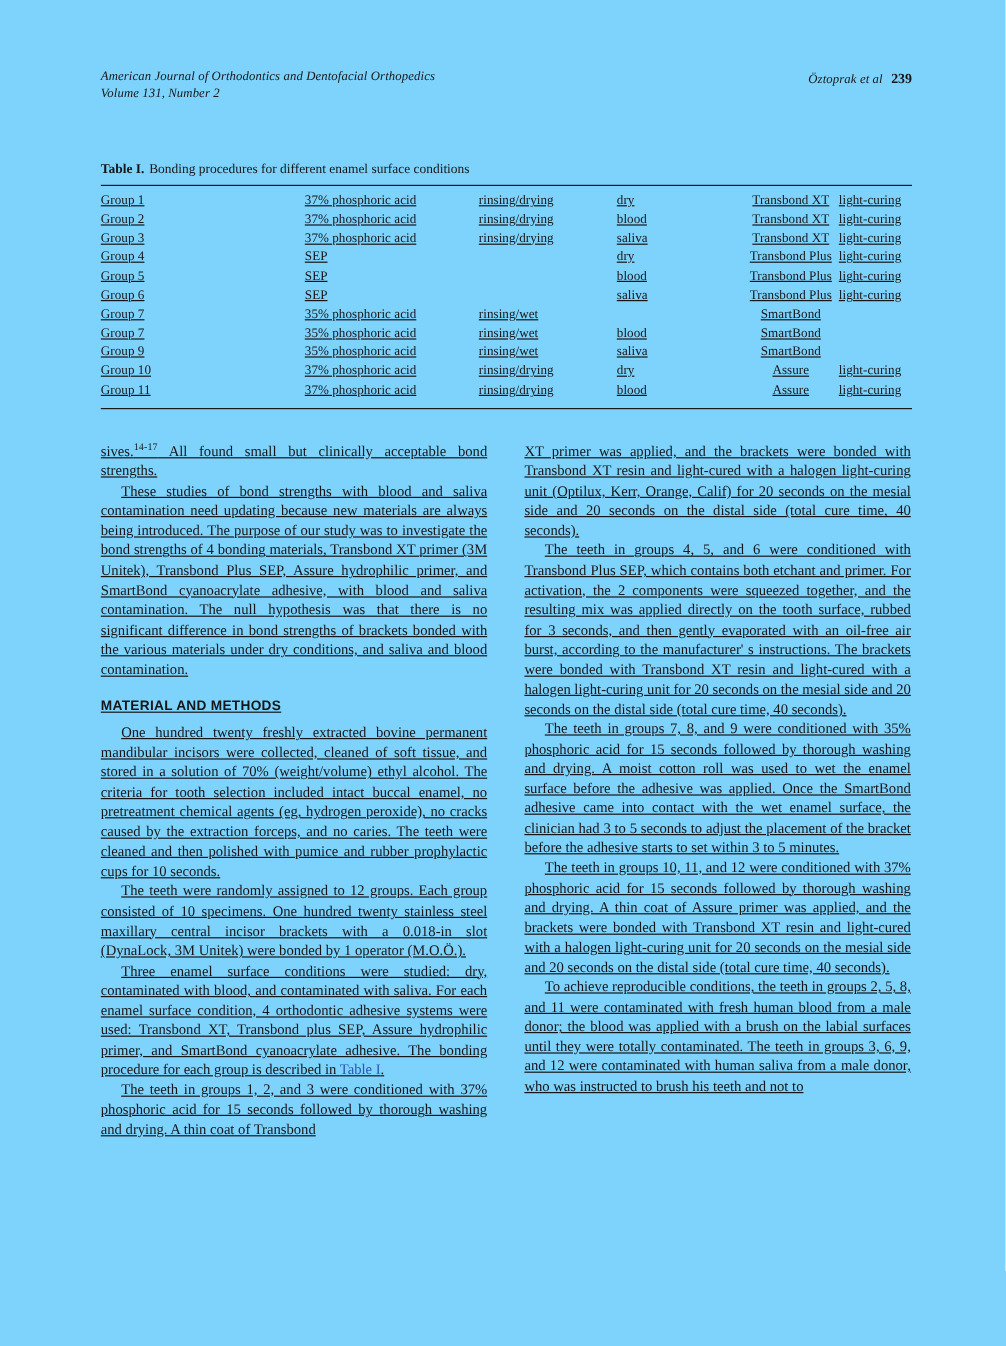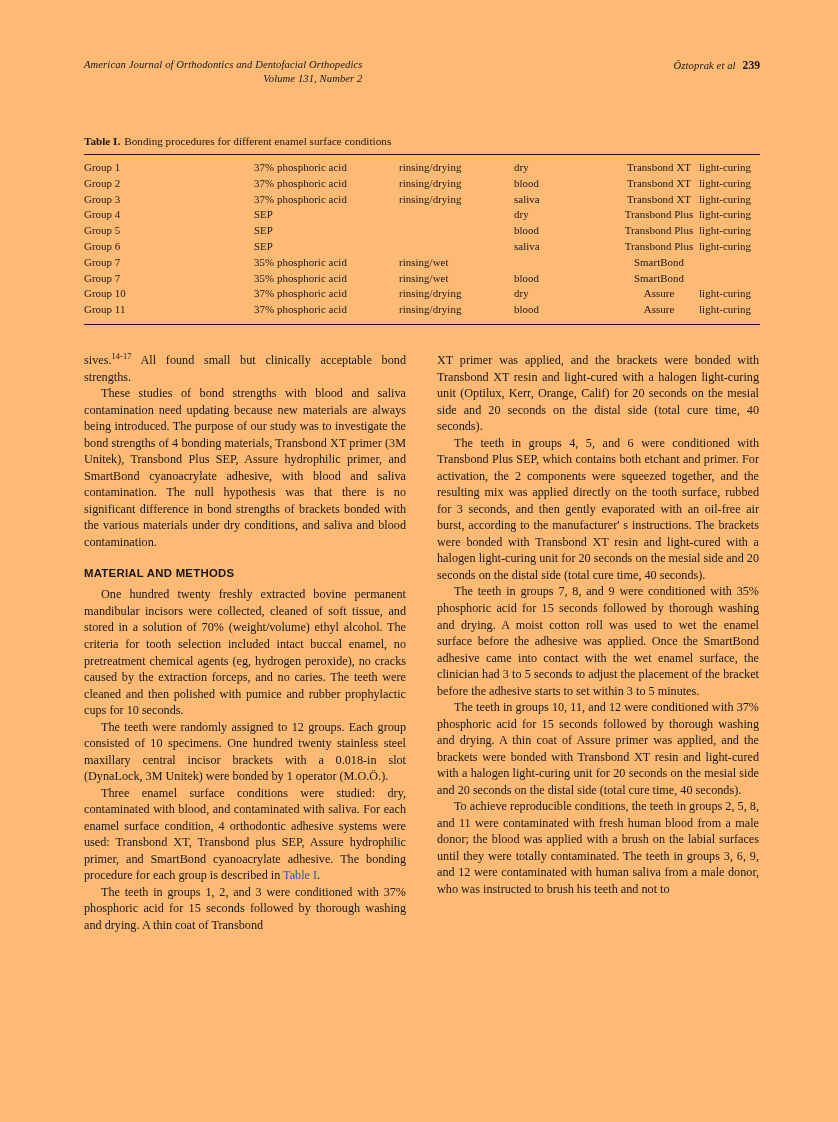--- a/index.html
+++ b/index.html
@@ -14,42 +14,42 @@
     font-family: "Liberation Serif", serif;
     color: #16161a;
     overflow: hidden;
   }
 
   .page {
     position: absolute;
     left: 0; top: 0;
     width: 838px;
     height: 1122px;
-    background: #fdba74;
+    background: #7dd3fc;
   }
 
   .content {
     position: absolute;
     left: 84px;
     top: 58px;
     width: 676px;
   }
 
   
   .running-head {
     display: flex;
     justify-content: space-between;
     align-items: flex-start;
     font-style: italic;
     font-size: 10.6px;
     line-height: 1.34;
     letter-spacing: 0.1px;
   }
   .rh-left { white-space: nowrap; }
-  .rh-left .rh-line2 { display: block; text-align: right; }
+  .rh-left .rh-line2 { display: block; }
   .rh-right {
     white-space: nowrap;
     padding-top: 0px;
   }
   .rh-right .page-no {
     font-style: normal;
     font-weight: bold;
     font-size: 11.6px;
     margin-left: 7px;
     letter-spacing: 0;
@@ -81,20 +81,21 @@
     border-top: 1.3px solid #1a1a1a;
     height: 0;
     margin-top: 4px;
   }
   table.data {
     width: 100%;
     border-collapse: collapse;
     font-size: 10.9px;
     line-height: 1.0;
     table-layout: fixed;
+    text-decoration: underline;
   }
   table.data td {
     padding: 2.6px 0 2.3px 0;
     vertical-align: top;
     white-space: nowrap;
     letter-spacing: 0.05px;
   }
   .c0 { width: 170px; }
   .c1 { width: 145px; }
   .c2 { width: 115px; }
@@ -105,20 +106,21 @@
   table.data tr:last-child td { padding-bottom: 5px; }
 
   
   .columns {
     margin-top: 27px;
     display: flex;
     gap: 31px;
   }
   .col {
     width: 322px;
+    text-decoration: underline;
   }
   p.body {
     margin: 0;
     font-size: 12.2px;
     line-height: 1.355;
     text-align: justify;
     text-justify: inter-word;
     hyphens: none;
   }
   p.body.indent { text-indent: 17px; }
@@ -217,20 +219,28 @@
               <td class="c2">rinsing/wet</td>
               <td class="c3"></td>
               <td class="c4">SmartBond</td>
               <td class="c5"></td>
             </tr>
             <tr>
               <td class="c0">Group 7</td>
               <td class="c1">35% phosphoric acid</td>
               <td class="c2">rinsing/wet</td>
               <td class="c3">blood</td>
+              <td class="c4">SmartBond</td>
+              <td class="c5"></td>
+            </tr>
+            <tr>
+              <td class="c0">Group 9</td>
+              <td class="c1">35% phosphoric acid</td>
+              <td class="c2">rinsing/wet</td>
+              <td class="c3">saliva</td>
               <td class="c4">SmartBond</td>
               <td class="c5"></td>
             </tr>
             <tr>
               <td class="c0">Group 10</td>
               <td class="c1">37% phosphoric acid</td>
               <td class="c2">rinsing/drying</td>
               <td class="c3">dry</td>
               <td class="c4">Assure</td>
               <td class="c5">light-curing</td>

